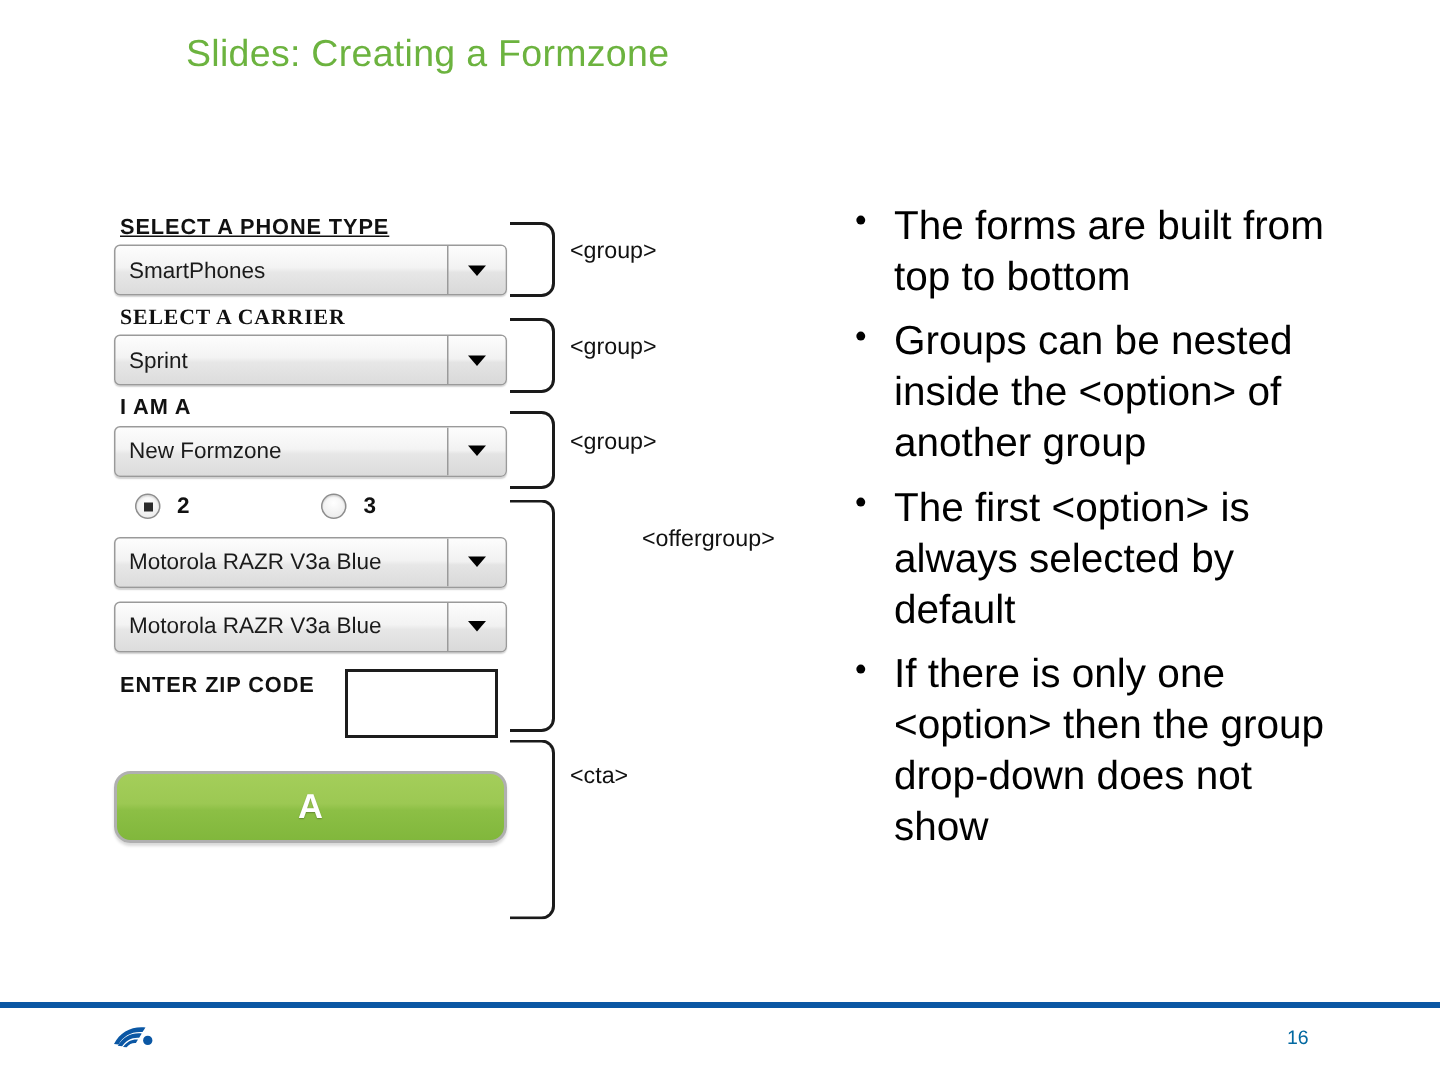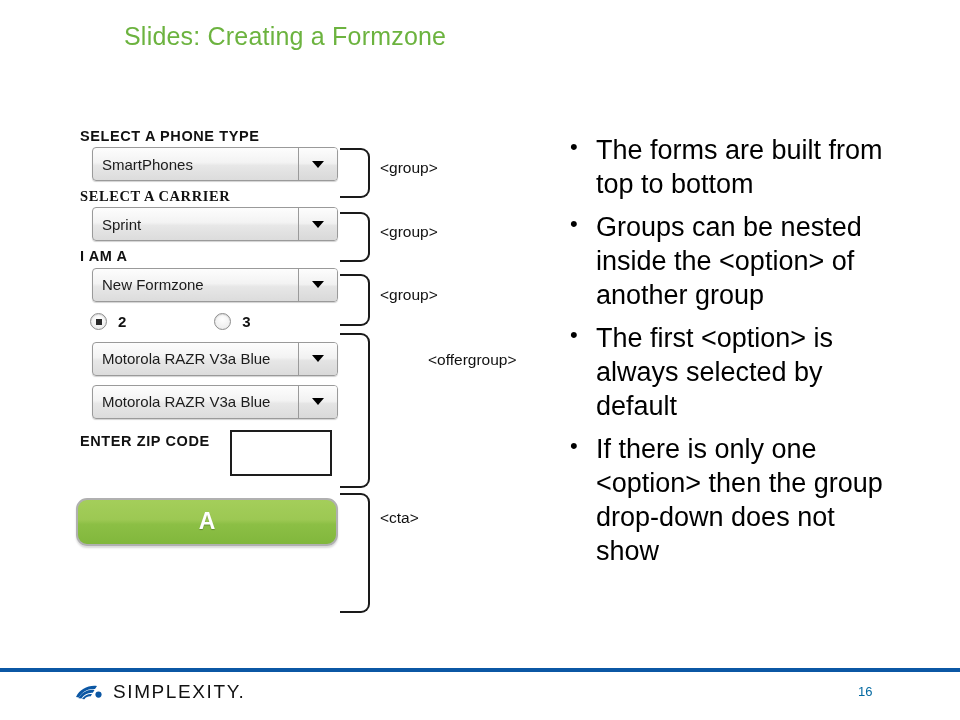--- a/index.html
+++ b/index.html
@@ -36,35 +36,34 @@
     width: 262px;
   }
   .field-label {
     font-size: 14.5px;
     font-weight: bold;
     letter-spacing: 0.6px;
     color: #111;
     line-height: 1.12;
     margin: 0 0 3px 4px;
   }
-  .lbl-phone-type { margin-top: 0; }
+  .lbl-phone-type { margin-top: 16px; text-decoration: underline; }
   .lbl-carrier    { margin-top: 7px; font-family: Liberation Serif, serif; }
   .lbl-iama       { margin-top: 7px; }
   .lbl-howmany    { margin-top: 9px; }
 
   .select-box {
     position: relative;
     height: 34px;
     border: 1px solid #9a9a9a;
     border-radius: 4px;
     background: linear-gradient(to bottom, #fdfdfd 0%, #f3f3f3 45%, #e7e7e7 55%, #dcdcdc 100%);
     box-shadow: 0 1px 1px rgba(0,0,0,0.18);
     box-sizing: border-box;
     overflow: hidden;
-    margin-left: 16px;
   }
   .select-value {
     position: absolute;
     left: 9px;
     top: 0;
     right: 42px;
     height: 100%;
     display: flex;
     align-items: center;
     font-size: 15px;
@@ -356,16 +355,15 @@
 
 <div id="footer-rule"></div>
 
 <div id="footer-logo">
   <svg id="logo-mark" width="30" height="20" viewBox="0 0 30 20">
     <path d="M1 15 C5 7, 13 3, 22 4 L20 7 C13 6.4, 7 9.6, 4 15.4 Z" fill="#0b57a4"></path>
     <path d="M3.5 16.2 C7 10.2, 13 7.2, 19.5 8 L17.8 10.8 C13 10.4, 9 12.6, 6.4 16.5 Z" fill="#0b57a4"></path>
     <path d="M7 17 C9.6 13.2, 13.4 11.6, 17 12 L15.6 14.4 C13.2 14.2, 11 15.2, 9.4 17.2 Z" fill="#0b57a4"></path>
     <circle cx="23.5" cy="12.6" r="3.1" fill="#0b57a4"></circle>
   </svg>
-  <span id="logo-text">SIMPLEXITY.</span>
 </div>
 
 <div id="page-number">16</div>
 
 </body></html>

